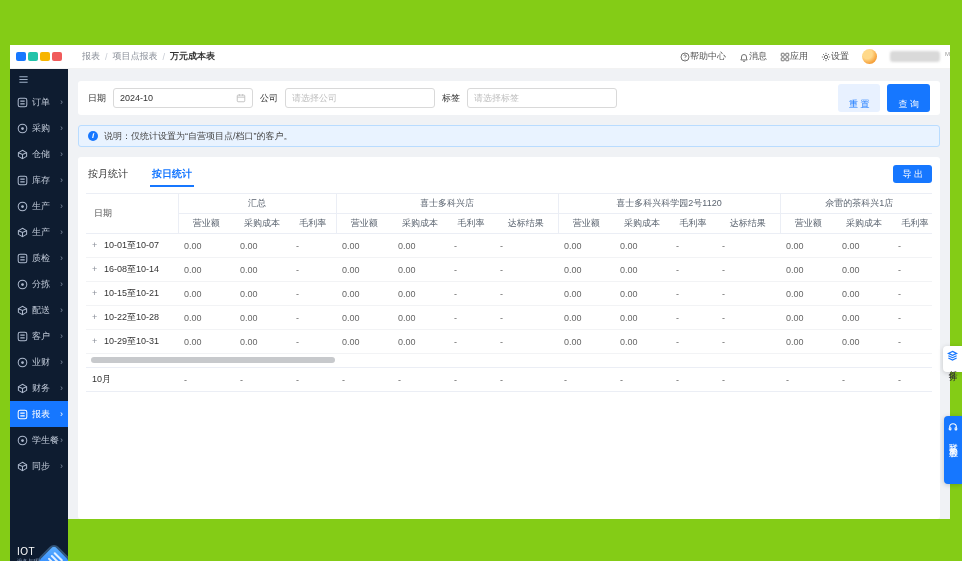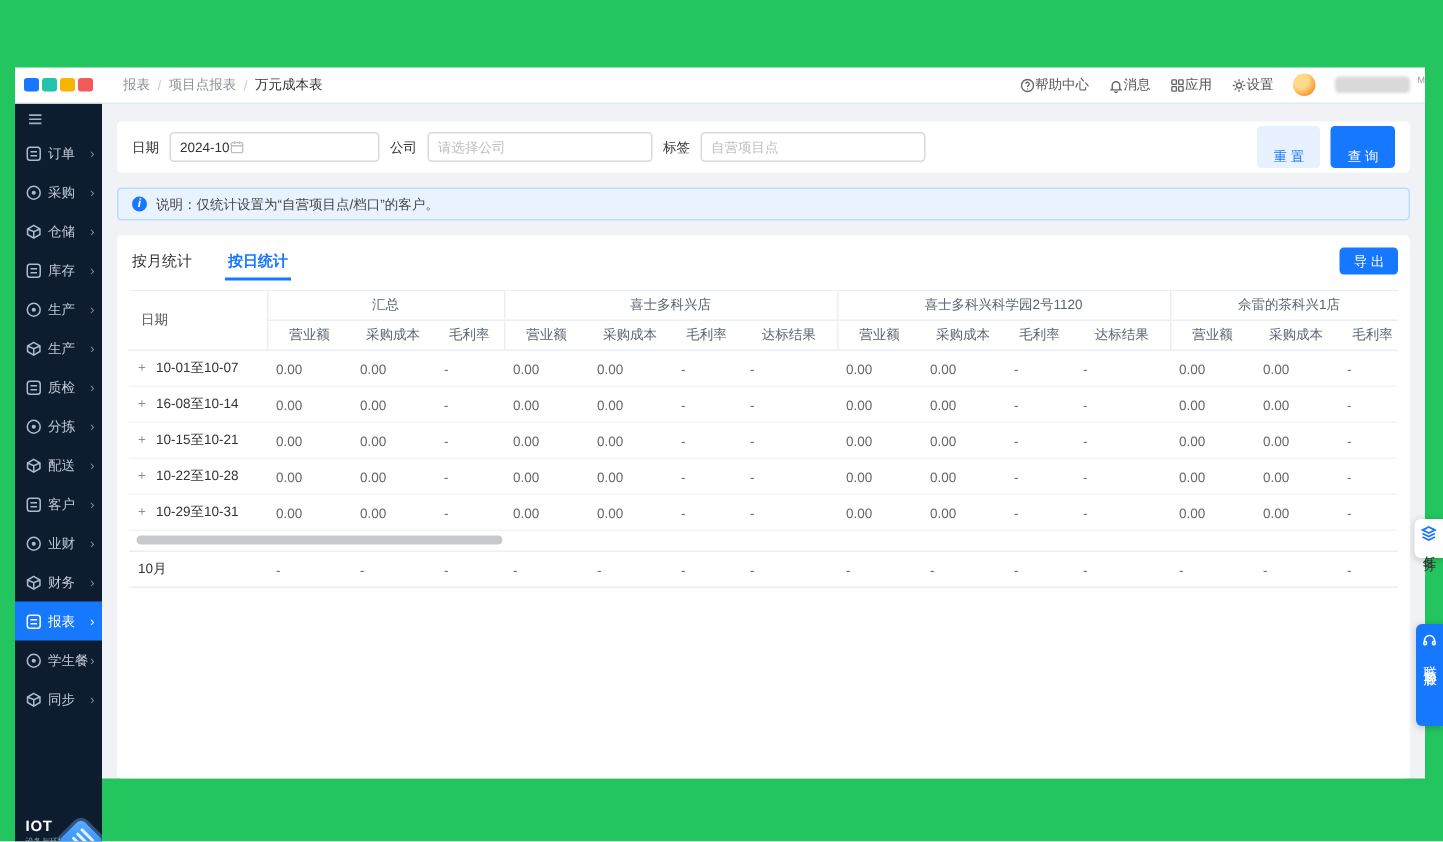--- a/index.html
+++ b/index.html
@@ -1,27 +1,27 @@
 <!DOCTYPE html>
 <html><head>
 <meta charset="utf-8">
 <style>
   * { margin:0; padding:0; box-sizing:border-box; }
   html,body { width:962px; height:561px; background:#fff;
     font-family:"Liberation Sans","DejaVu Sans",sans-serif; color:#333; }
-  .page { position:relative; width:962px; height:561px; overflow:hidden; background:#22c55e; }
+  .page { position:relative; width:962px; height:561px; overflow:hidden; background:#84cc16; }
 
   
   .topbar { position:absolute; left:10px; top:45px; width:940px; height:24px; background:#fff;
     display:flex; align-items:center; z-index:6; border-bottom:1px solid #f2f2f2; }
   .logo { width:58px; height:100%; display:flex; align-items:center; justify-content:center; gap:2px; }
   .logo i { display:block; width:10px; height:9px; border-radius:2px; }
   .breadcrumb { display:flex; align-items:center; gap:5px; font-size:9px; color:#8a8f99; margin-left:14px; }
   .breadcrumb .sep { color:#c8ccd4; }
-  .breadcrumb .current { color:#333; font-weight:normal; }
+  .breadcrumb .current { color:#333; font-weight:bold; }
   .topbar-right { margin-left:auto; display:flex; align-items:center; gap:13px; font-size:9px; color:#555; }
   .tb-action { display:flex; align-items:center; gap:0; cursor:pointer; }
   .tb-action svg { width:10px; height:10px; stroke:#666; fill:none; stroke-width:1.1; }
   .avatar { width:15px; height:15px; border-radius:50%;
     background:radial-gradient(circle at 35% 32%, #ffd98a 0 35%, #f6a23c 70%, #e98a1f); }
   .uname { width:50px; height:11px; border-radius:3px; background:#d9d9d9; filter:blur(1.2px); }
   .corner-badge { font-size:6px; color:#999; align-self:flex-start; margin-left:-8px; margin-top:2px; }
 
   
   .sidebar { position:absolute; left:10px; top:69px; width:58px; height:508px; background:#0e1c30; overflow:hidden; }
@@ -29,38 +29,38 @@
   .sb-toggle svg { width:11px; height:11px; stroke:#9fb0c6; stroke-width:1.2; fill:none; }
   .menu-item { height:26px; display:flex; align-items:center; padding:0 5px 0 7px; font-size:9px;
     color:#c2cbd9; cursor:pointer; }
   .menu-item .mi { width:11px; height:11px; margin-right:4px; color:#aebace; flex:none; }
   .menu-item .mi svg { width:11px; height:11px; stroke-width:1.1; }
   .menu-item .ml { white-space:nowrap; }
   .menu-item .chev { margin-left:auto; font-size:9px; color:#7e8ba0; }
   .menu-item.active { background:#1677ff; color:#fff; }
   .menu-item.active .mi, .menu-item.active .chev { color:#fff; }
   .sb-footer { position:absolute; left:0; bottom:0; width:58px; height:34px; padding:3px 0 0 7px; }
-  .iot-title { color:#fff; font-size:10px; font-weight:bold; letter-spacing:.5px; }
+  .iot-title { color:#fff; font-size:10px; font-weight:normal; letter-spacing:.5px; }
   .iot-sub { color:#8fa3c0; font-size:6px; transform:scale(.9); transform-origin:left; }
   .iot-diamond { position:absolute; right:3px; bottom:5px; width:22px; height:22px; border-radius:4px;
     transform:rotate(45deg); background:linear-gradient(135deg,#5fb0ff,#1677ff);
     box-shadow:0 0 0 2px rgba(120,190,255,.35); }
   .iot-diamond b { position:absolute; left:5px; top:4px; width:12px; height:2px; background:#fff;
     border-radius:1px; box-shadow:0 4px 0 #fff, 0 8px 0 #fff; opacity:.85; }
 
   
   .content { position:absolute; left:68px; top:69px; width:882px; height:450px; background:#f0f2f5; overflow:hidden; }
 
   .filter-card { position:absolute; left:10px; top:12px; width:862px; height:34px; background:#fff;
     border-radius:3px; display:flex; align-items:center; padding:0 10px; gap:7px; }
   .f-label { font-size:9px; color:#333; flex:none; }
   .f-input { height:20px; border:1px solid #d9d9d9; border-radius:3px; background:#fff;
     display:flex; align-items:center; padding:0 6px; font-size:9px; color:#333; cursor:pointer; }
   .f-input.ph { color:#bfbfbf; }
-  .w-date { width:140px; }
+  .w-date { width:140px; justify-content:space-between; }
   .w-sel  { width:150px; }
   .f-input svg { width:10px; height:10px; stroke:#bfbfbf; fill:none; stroke-width:1.1; }
   .f-spacer { flex:1; }
   .btn { border:none; border-radius:3px; height:20px; padding:14px 11px; font-size:9px; cursor:pointer;
     font-family:inherit; }
   .btn.ghost { background:#e8f1ff; color:#1677ff; }
   .btn.primary { background:#1677ff; color:#fff; }
   .btn.sm { height:18px; padding:0 9px; }
 
   .notice { position:absolute; left:10px; top:56px; width:862px; height:22px; background:#e9f3ff;
@@ -311,21 +311,21 @@
             <rect x="1.5" y="2.5" width="9" height="8" rx="1"></rect>
             <path d="M1.5 5h9M4 1.3v2.2M8 1.3v2.2"></path>
           </svg>
       </div>
       <span class="f-label">公司</span>
       <div class="f-input w-sel ph">
         <span>请选择公司</span>
       </div>
       <span class="f-label">标签</span>
       <div class="f-input w-sel ph">
-        <span>自营项目点</span>
+        <span>请选择标签</span>
       </div>
       <div class="f-spacer"></div>
       <button class="btn ghost">重 置</button>
       <button class="btn primary">查 询</button>
     </section>
 
     <section class="notice">
       <span class="info-icon">i</span>
       <span>说明：仅统计设置为“自营项目点/档口”的客户。</span>
     </section>

